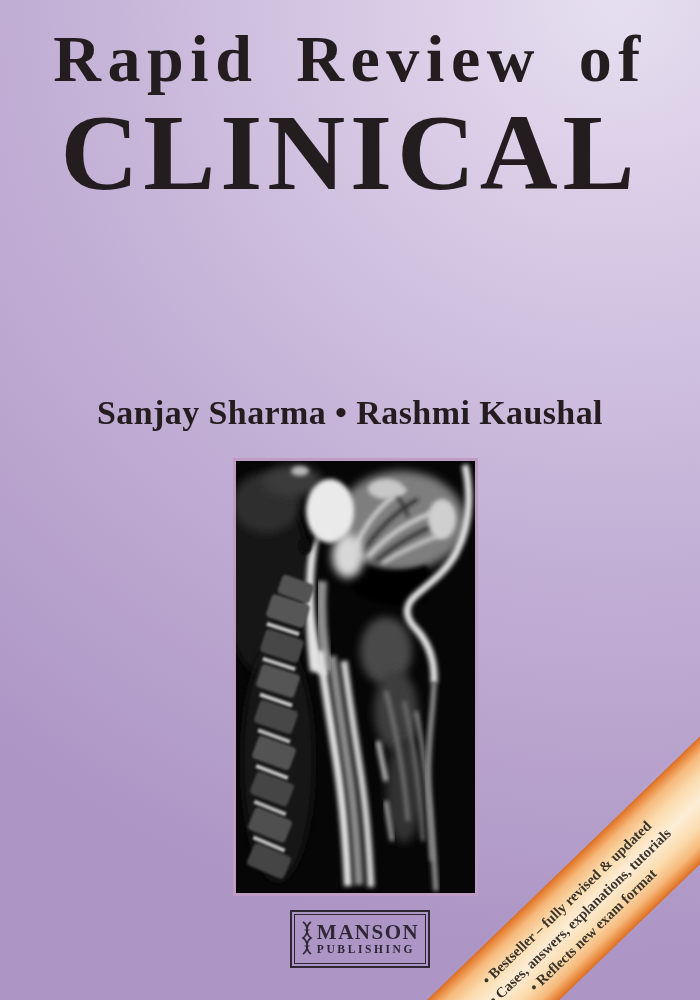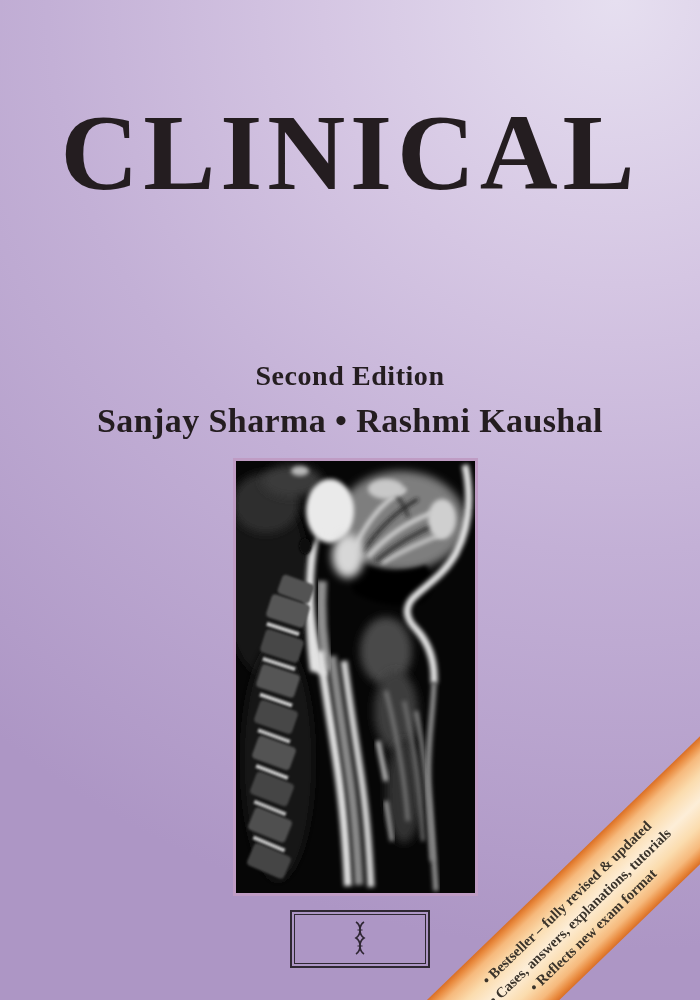--- a/index.html
+++ b/index.html
@@ -10,21 +10,21 @@
     font-family:"Liberation Serif", serif;
     background:
       radial-gradient(140% 95% at 88% 0%, #e6dff0 0%, #d5c6e3 30%, #c3b0d6 58%, #ad96c5 100%);
   }
   .ttl{position:absolute;left:0;width:700px;text-align:center;color:#241d20;font-weight:bold;line-height:1;}
   #series-title   {top:26px;  font-size:66px;  letter-spacing:0.10em; word-spacing:0.22em;}
   #title-clinical {top:99px;  font-size:108px; letter-spacing:0.045em;}
   #title-medicine {top:196px; font-size:108px; letter-spacing:0.05em;}
   #subtitle       {top:293px; font-size:62px;  letter-spacing:0.065em;}
   #edition        {top:362px; font-size:28px;  letter-spacing:0.02em;}
-  #authors        {top:396px; font-size:34px;  letter-spacing:0.012em;margin-top:8px;}
+  #authors        {top:396px; font-size:34px;  letter-spacing:0.012em;}
 
   #mri-frame{
     position:absolute; left:233px; top:458px;
     width:239px; height:432px;
     border:3px solid #bf9cc4;
     background:#060606;
   }
   #mri-frame svg{display:block;}
 
   #publisher-logo{
@@ -59,22 +59,22 @@
     text-align:center;
     font-size:14.5px;font-weight:bold;line-height:19px;
     color:#3a332a;white-space:nowrap;
   }
 </style>
 </head>
 <body>
 
 <div id="cover">
 
+  <div class="ttl" id="series-title">Rapid Review of</div>
   <div class="ttl" id="title-clinical">CLINICAL</div>
-  <div class="ttl" id="edition">Second Edition</div>
   <div class="ttl" id="authors">Sanjay Sharma • Rashmi Kaushal</div>
 
   <div id="mri-frame">
     <svg width="239" height="432" viewBox="0 0 239 432" xmlns="http://www.w3.org/2000/svg">
       <defs>
         <filter id="b1" x="-40%" y="-40%" width="180%" height="180%">
             <feGaussianBlur stdDeviation="1"></feGaussianBlur>
           </filter>
         <filter id="b2" x="-40%" y="-40%" width="180%" height="180%">
             <feGaussianBlur stdDeviation="2"></feGaussianBlur>
@@ -146,20 +146,24 @@
     </svg>
   </div>
 
   <div id="publisher-logo">
     <div class="inner">
       <svg width="12" height="36" viewBox="0 0 12 36">
         <path d="M2 1 C10 6 2 12 10 17 C2 22 10 28 2 33" fill="none" stroke="#2e2633" stroke-width="1.6"></path>
         <path d="M10 1 C2 6 10 12 2 17 C10 22 2 28 10 33" fill="none" stroke="#2e2633" stroke-width="1.6"></path>
         <path d="M3.5 9 L8.5 9 M3.5 25 L8.5 25" stroke="#2e2633" stroke-width="1.2"></path>
       </svg>
+      <div class="names">
+        <span id="logo-name">MANSON</span>
+        <span id="logo-type">PUBLISHING</span>
+      </div>
     </div>
   </div>
 
   <div id="banner">
     <div class="lines">
       <div>• Bestseller – fully revised &amp; updated</div>
       <div>• Cases, answers, explanations, tutorials</div>
       <div>• Reflects new exam format</div>
     </div>
   </div>

